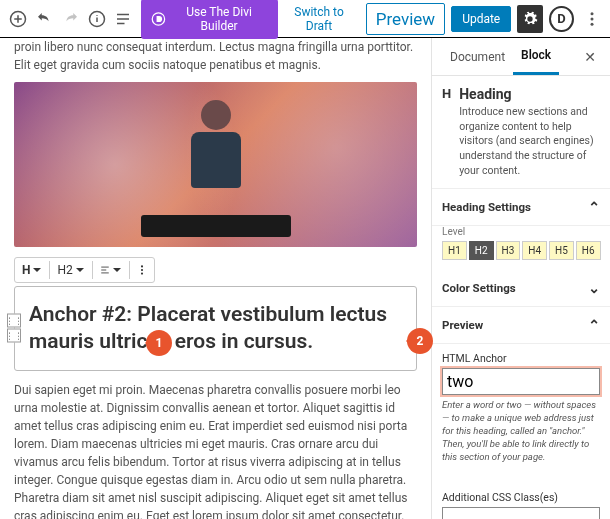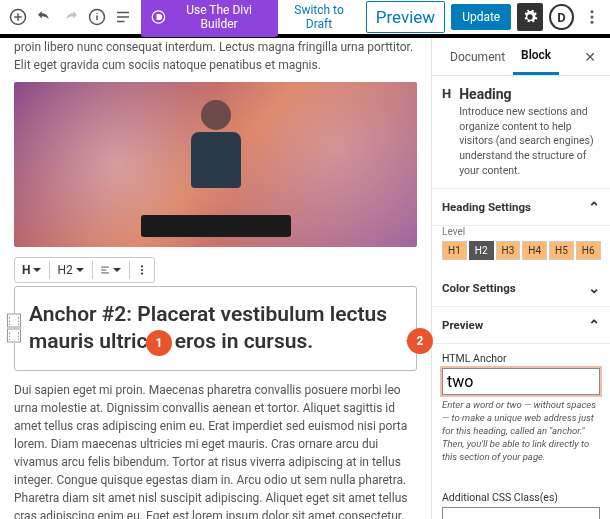--- a/index.html
+++ b/index.html
@@ -1,17 +1,17 @@
 <!DOCTYPE html>
 <html><head>
 <meta charset="utf-8">
 <style>
 *{box-sizing:border-box;margin:0;padding:0;font-family:-apple-system,BlinkMacSystemFont,"Segoe UI",Roboto,sans-serif}
 body{width:610px;height:519px;overflow:hidden;background:#fff;font-size:12px;color:#333}
-.topbar{height:38px;display:flex;align-items:center;padding:0 6px;border-bottom:4px solid #000000;gap:2px}
+.topbar{height:38px;display:flex;align-items:center;padding:0 6px;border-bottom:1px solid #000000;gap:2px}
 .icn-btn{width:26px;height:26px;display:flex;align-items:center;justify-content:center;background:none;border:none;color:#555;cursor:pointer;border-radius:3px}
 .icn-btn svg{width:18px;height:18px;fill:currentColor}
 .divi-btn{background:#8e44dc;color:#fff;border:none;padding:6px 10px;border-radius:3px;display:flex;align-items:center;gap:4px;font-size:12px;cursor:pointer;margin-left:4px}
 .divi-btn svg{width:16px;height:16px;fill:#fff}
 .spacer{flex:1}
 .link{color:#007cba;font-size:12px;background:none;border:none;cursor:pointer;margin-right:8px}
 .prev-btn{background:#fff;border:1px solid #007cba;color:#007cba;padding:5px 9px;border-radius:2px;font-size:17px;cursor:pointer;margin-right:4px}
 .upd-btn{background:#007cba;border:1px solid #007cba;color:#fff;padding:5px 10px;border-radius:2px;font-size:12px;cursor:pointer;margin-right:4px}
 .gear{background:#333;color:#fff;width:28px;height:28px;display:flex;align-items:center;justify-content:center;border-radius:2px;border:none;cursor:pointer}
 .divi-circle{width:26px;height:26px;border:2px solid #333;border-radius:50%;display:flex;align-items:center;justify-content:center;font-weight:700;font-size:13px;cursor:pointer;margin:0 4px}
@@ -44,21 +44,21 @@
 .panel-sec{padding:10px;border-bottom:1px solid #eee}
 .head-info{display:flex;gap:8px}
 .h-ic{width:18px;height:18px;font-weight:700;font-size:13px;text-align:center}
 .head-info strong{font-size:14px}
 .head-info p{font-size:10.5px;line-height:1.4;color:#555;margin-top:3px}
 .sec-hdr{display:flex;align-items:center;justify-content:space-between;padding:10px;cursor:pointer;font-weight:700;border-bottom:1px solid #eee}
 .chev{font-size:14px}
 .lvl{padding:0 10px 10px}
 .lvl-lbl{font-size:10px;color:#777;display:block;margin-bottom:4px}
 .lvl-btns{display:flex;gap:2px}
-.lvl-btn{padding:3px 5px;font-size:10px;background:#fdba74;border:1px solid #ccc;cursor:pointer;color:#333}
+.lvl-btn{padding:3px 5px;font-size:10px;background:#fef9c3;border:1px solid #ccc;cursor:pointer;color:#333}
 .lvl-btn.sel{background:#555;color:#fff;border-color:#555}
 .adv{padding:8px 10px}
 .adv label{font-size:10.5px;display:block;margin-bottom:3px}
 .adv input{width:100%;padding:3px 4px;font-size:16px;border:1px solid #888;margin-bottom:4px}
 .adv .help{font-size:9.5px;font-style:italic;line-height:1.35;color:#555;margin-bottom:6px}
 .adv a{color:#007cba;font-size:10.5px;text-decoration:none}
 .adv a svg{width:10px;height:10px;fill:#007cba;vertical-align:middle}
 .box2{box-shadow:0 0 0 2px rgba(232,84,45,.4)}
 </style>
 </head>

